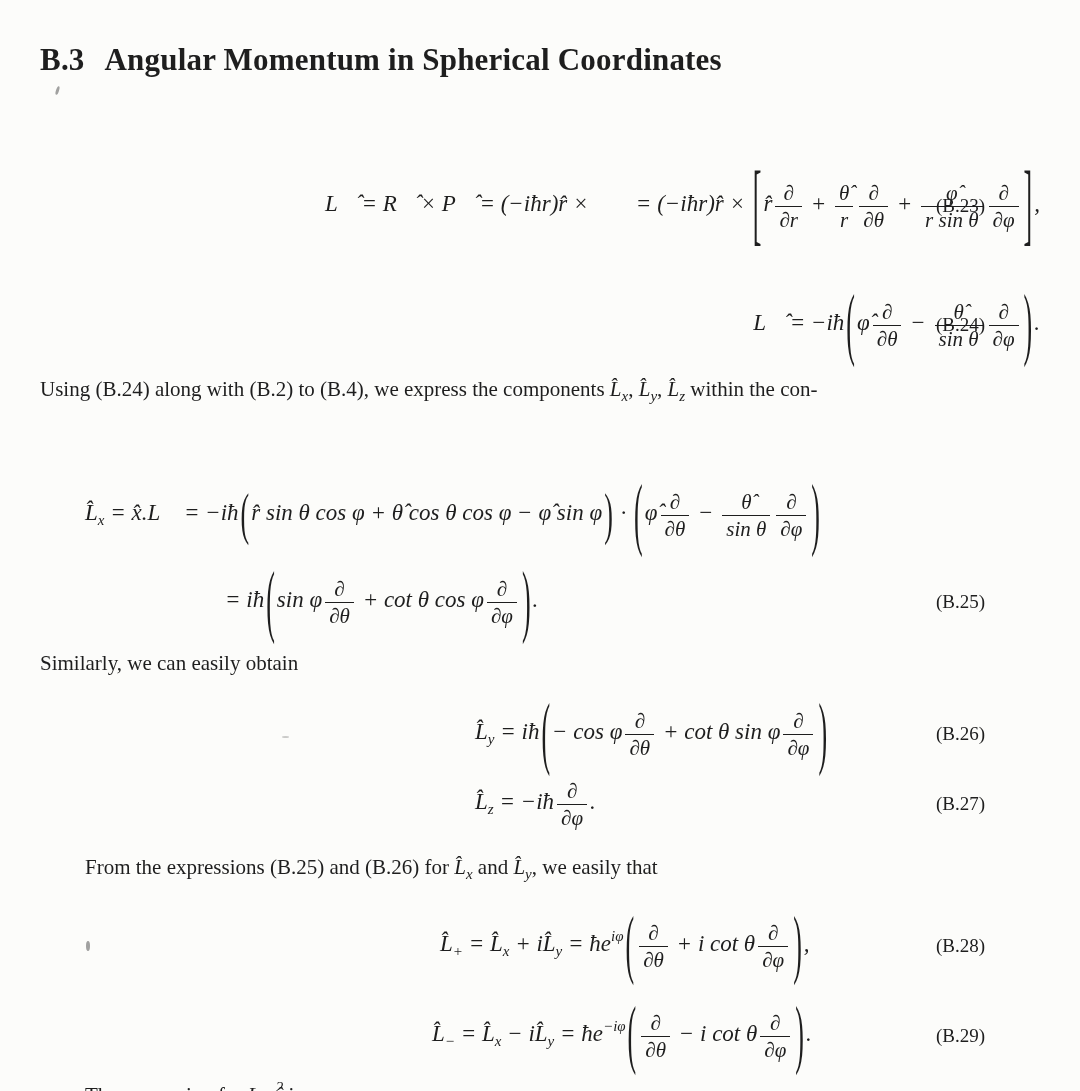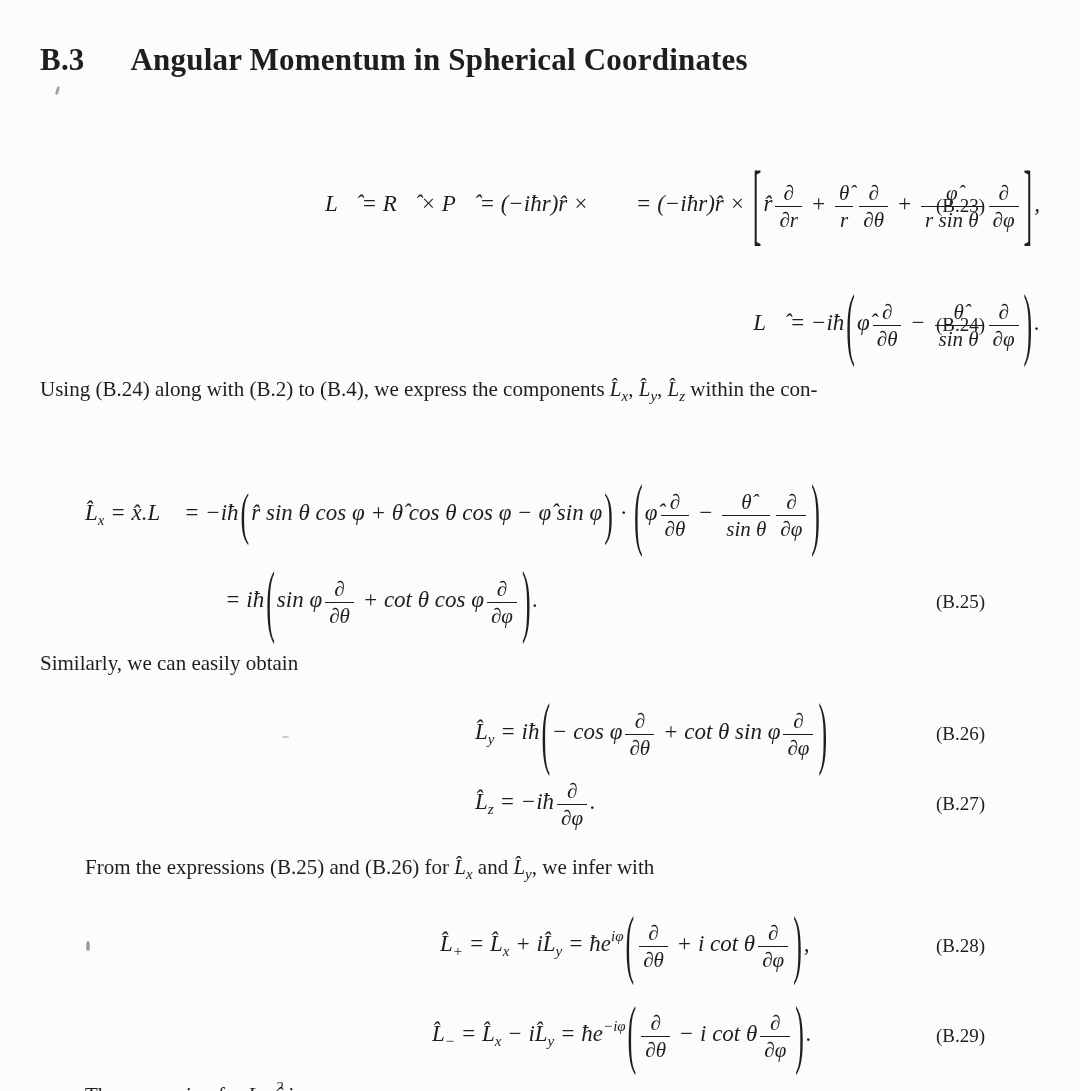--- a/index.html
+++ b/index.html
@@ -2,21 +2,21 @@
 <html style="--paper: #fcfcfa; --ink: #1e1e1e;"><head>
 <meta charset="utf-8">
 <style>
   html,body{margin:0;padding:0}
   body{width:1080px;height:1091px;overflow:hidden;background:var(--paper,#fcfcfa)}
   .page{position:relative;width:1080px;height:1091px;overflow:hidden;
         font-family:"Liberation Serif","DejaVu Serif",serif;color:var(--ink,#1e1e1e)}
   .abs{position:absolute;left:40px;right:40px}
   .rh{top:-15px;display:flex;justify-content:space-between;font-size:17px;letter-spacing:.6px;font-weight:600}
   .heading{top:42px;font-size:31px;font-weight:700;letter-spacing:.2px}
-  .heading .num{display:inline-block;margin-right:46px}
+  .heading .num{display:inline-block;margin-right:20px}
   .bodytext{font-size:21px;line-height:35px}
   .p1{top:106px}
   .oras{top:256px}
   .p2{top:372px}
   .sim{top:646px}
   .p3{top:850px;padding-left:45px}
   .bottom{top:1070px;padding-left:45px}
   .mi{font-style:italic}
   .eqrow{position:absolute;left:40px;right:40px;display:flex;align-items:center;
          justify-content:flex-end;font-size:23px}
@@ -81,21 +81,21 @@
   <div class="eqrow left" style="top:686px;height:96px;padding-left:435px">
     <span class="eqline"><span>L̂</span><span class="sb">y</span><span> = iħ</span><span class="bigd">(</span><span>− cos φ</span><span class="frac"><span class="num">∂</span><span class="den">∂θ</span></span><span> + cot θ sin φ</span><span class="frac"><span class="num">∂</span><span class="den">∂φ</span></span><span class="bigd">)</span></span>
     <span class="eqnum">(B.26)</span>
   </div>
 
   <div class="eqrow left" style="top:770px;height:68px;padding-left:435px">
     <span class="eqline"><span>L̂</span><span class="sb">z</span><span> = −iħ</span><span class="frac"><span class="num">∂</span><span class="den">∂φ</span></span><span>.</span></span>
     <span class="eqnum">(B.27)</span>
   </div>
 
-  <div class="abs bodytext p3"><span>From the expressions (B.25) and (B.26) for </span><span class="mi">L̂</span><span class="sb">x</span><span> and </span><span class="mi">L̂</span><span class="sb">y</span><span>, we infer with</span></div>
+  <div class="abs bodytext p3"><span>From the expressions (B.25) and (B.26) for </span><span class="mi">L̂</span><span class="sb">x</span><span> and </span><span class="mi">L̂</span><span class="sb">y</span><span>, we easily that</span></div>
 
   <div class="eqrow left" style="top:900px;height:92px;padding-left:400px">
     <span class="eqline"><span>L̂</span><span class="sb">+</span><span> = L̂</span><span class="sb">x</span><span> + iL̂</span><span class="sb">y</span><span> = ħe</span><span class="sp">iφ</span><span class="bigd sy28">(</span><span class="frac"><span class="num">∂</span><span class="den">∂θ</span></span><span> + i cot θ</span><span class="frac"><span class="num">∂</span><span class="den">∂φ</span></span><span class="bigd sy28">)</span><span>,</span></span>
     <span class="eqnum">(B.28)</span>
   </div>
 
   <div class="eqrow left" style="top:990px;height:92px;padding-left:392px">
     <span class="eqline"><span>L̂</span><span class="sb">−</span><span> = L̂</span><span class="sb">x</span><span> − iL̂</span><span class="sb">y</span><span> = ħe</span><span class="sp">−iφ</span><span class="bigd sy28">(</span><span class="frac"><span class="num">∂</span><span class="den">∂θ</span></span><span> − i cot θ</span><span class="frac"><span class="num">∂</span><span class="den">∂φ</span></span><span class="bigd sy28">)</span><span>.</span></span>
     <span class="eqnum">(B.29)</span>
   </div>

